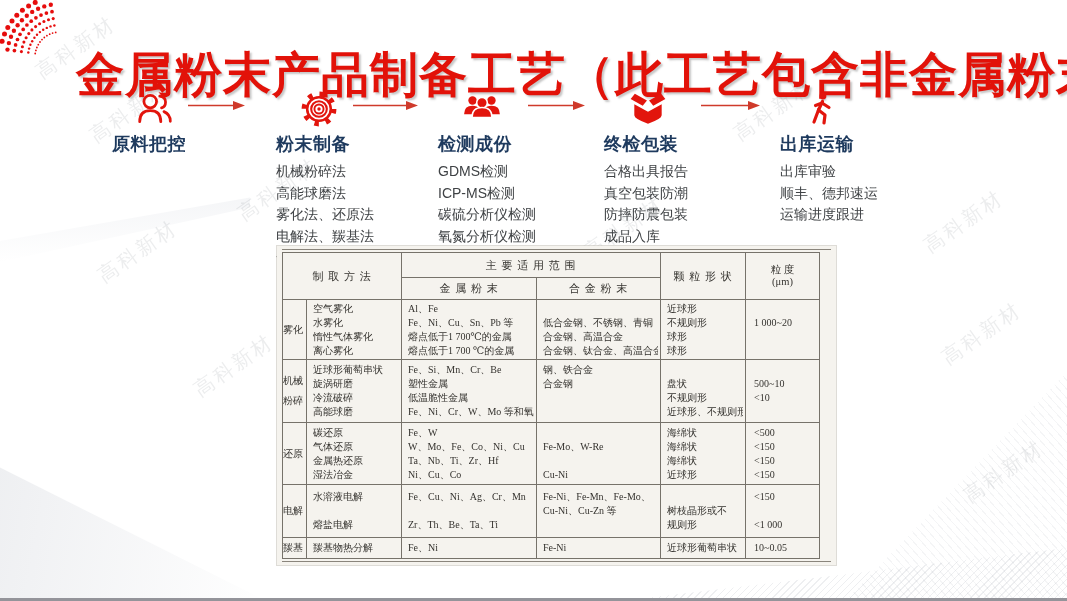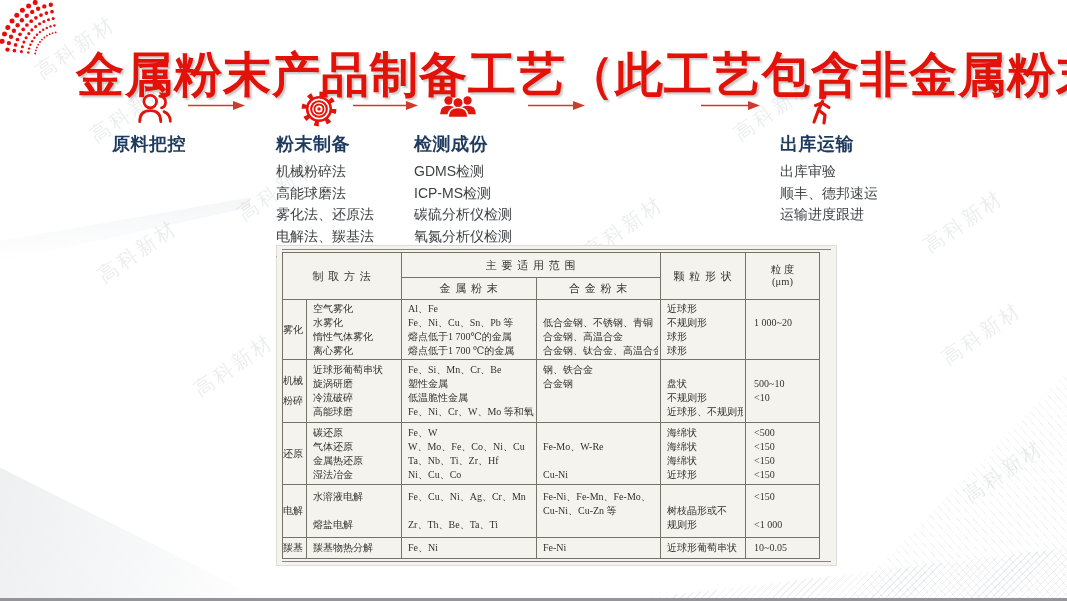--- a/index.html
+++ b/index.html
@@ -215,21 +215,21 @@
           <div class="ln">化学置换法</div>
         </div>
       <span class="marker" style="position:absolute;left:74px;bottom:-2px">▼</span>
     </div>
 
     <svg class="arrow" style="left:352px" width="68" height="13">
       <line x1="1" y1="6.5" x2="55" y2="6.5" stroke="currentColor" stroke-width="1.6"></line>
       <polygon points="54,2 66,6.5 54,11" fill="currentColor"></polygon>
     </svg>
 
-    <div class="step" style="left:414px">
+    <div class="step" style="left:438px">
       <span class="icon">
         <svg width="40" height="38" viewBox="0 0 38 36" fill="currentColor">
           <circle cx="10" cy="10" r="4"></circle>
           <path d="M2 23 q0 -8 8 -8 q4.5 0 6.5 2.6 L12 23 Z"></path>
           <circle cx="28" cy="10" r="4"></circle>
           <path d="M36 23 q0 -8 -8 -8 q-4.5 0 -6.5 2.6 L26 23 Z"></path>
           <circle cx="19" cy="12" r="5" stroke="#ffffff" stroke-width="1.4"></circle>
           <path d="M9.5 26 q0 -9.5 9.5 -9.5 q9.5 0 9.5 9.5 Z" stroke="#ffffff" stroke-width="1.4"></path>
         </svg>
       </span>
@@ -240,20 +240,36 @@
           <div class="ln">碳硫分析仪检测</div>
           <div class="ln">氧氮分析仪检测</div>
         </div>
     </div>
 
     <svg class="arrow" style="left:527px" width="60" height="13">
       <line x1="1" y1="6.5" x2="47" y2="6.5" stroke="currentColor" stroke-width="1.6"></line>
       <polygon points="46,2 58,6.5 46,11" fill="currentColor"></polygon>
     </svg>
 
+    <div class="step" style="left:604px">
+      <span class="icon">
+        <svg width="40" height="38" viewBox="0 0 38 36" fill="currentColor">
+          <path d="M18 10 L6.5 3.5 L2.5 8.5 L14 15 Z"></path>
+          <path d="M20 10 L31.5 3.5 L35.5 8.5 L24 15 Z"></path>
+          <path d="M6 13.5 L19 20.5 L32 13.5 L32 24 Q32 27.5 19 32 Q6 27.5 6 24 Z"></path>
+        </svg>
+      </span>
+      <h2>终检包装</h2>
+      <div class="items">
+          <div class="ln">合格出具报告</div>
+          <div class="ln">真空包装防潮</div>
+          <div class="ln">防摔防震包装</div>
+          <div class="ln">成品入库</div>
+        </div>
+    </div>
 
     <svg class="arrow" style="left:700px" width="62" height="13">
       <line x1="1" y1="6.5" x2="49" y2="6.5" stroke="currentColor" stroke-width="1.6"></line>
       <polygon points="48,2 60,6.5 48,11" fill="currentColor"></polygon>
     </svg>
 
     <div class="step" style="left:780px">
       <span class="icon">
         <svg width="34" height="38" viewBox="0 0 34 36" fill="none" stroke="currentColor" stroke-width="3.2" stroke-linecap="round" stroke-linejoin="round">
           <circle cx="19" cy="5" r="3.4" fill="currentColor" stroke="none"></circle>

